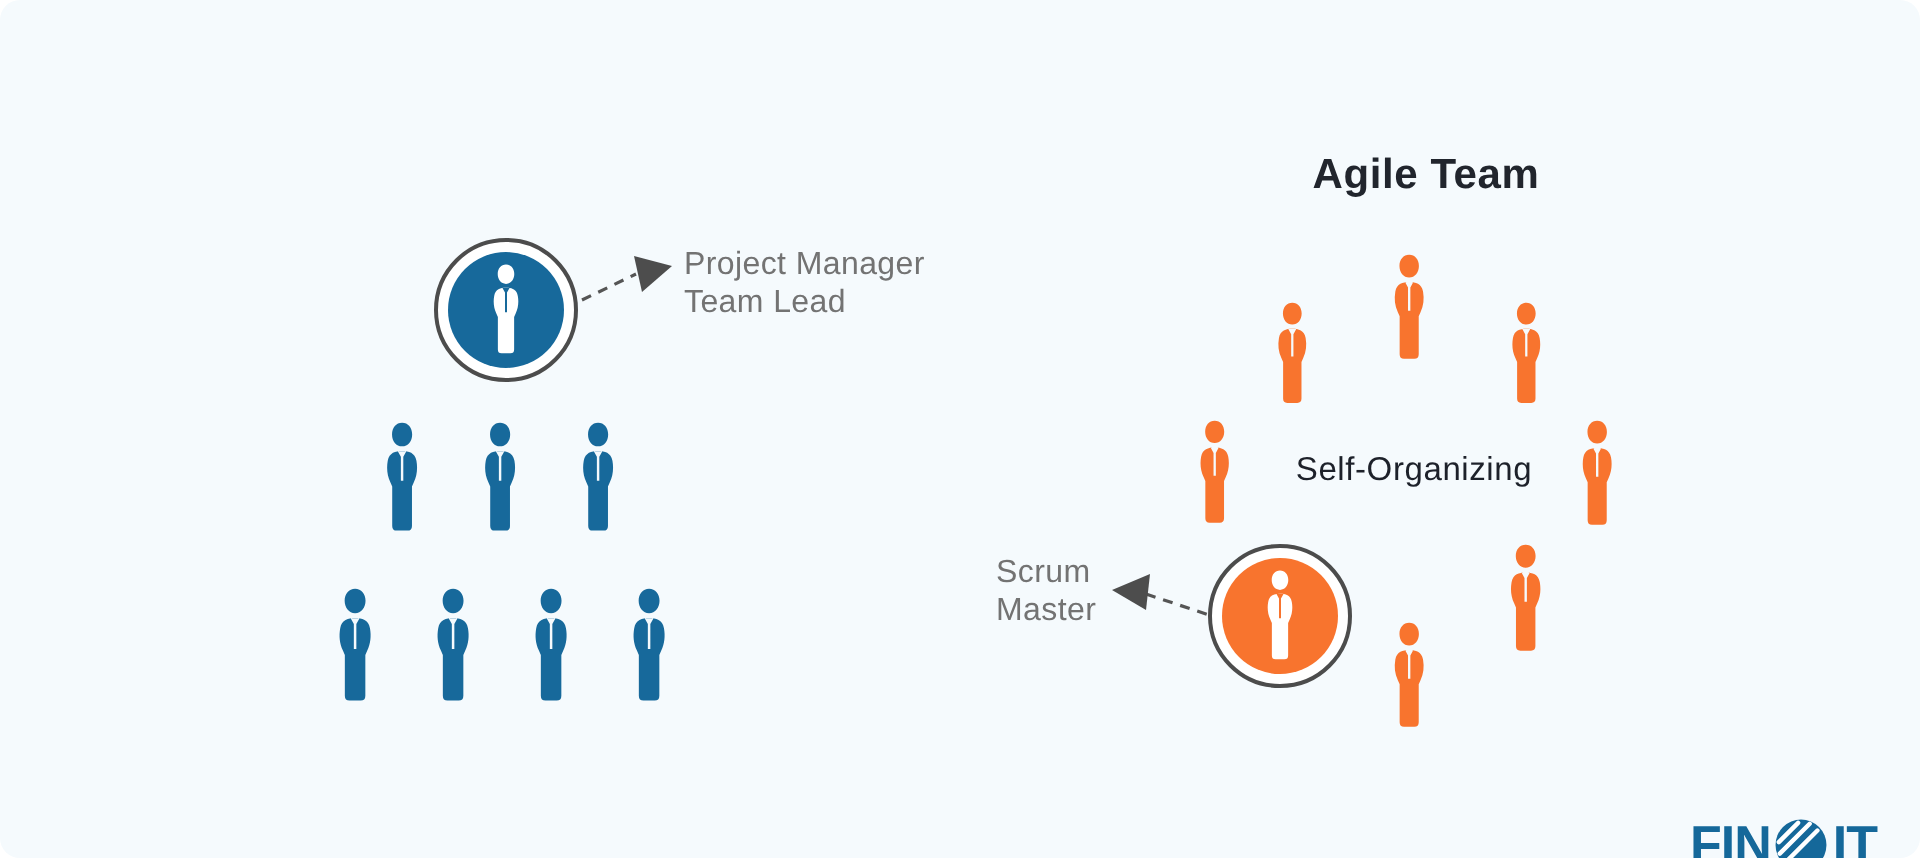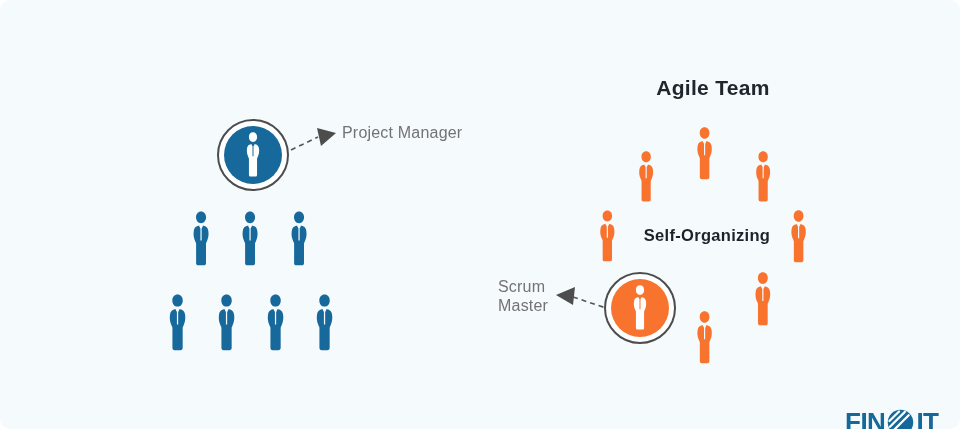--- a/index.html
+++ b/index.html
@@ -27,21 +27,21 @@
   .badge-inner svg{margin-top:6px;}
   .connector{position:absolute;}
   .connector path{stroke:#555555;stroke-width:1.6;fill:none;stroke-dasharray:5 4;}
   .connector polygon{fill:#4d4d4d;stroke:none;}
   .leader-label{
     position:absolute;font-size:16px;line-height:19px;color:#737373;
     letter-spacing:.2px;white-space:nowrap;
   }
   .self-label{
     position:absolute;transform:translateX(-50%);white-space:nowrap;
-    font-size:16.5px;font-weight:700;color:#1d212a;letter-spacing:.3px;
+    font-size:16.5px;font-weight:400;color:#1d212a;letter-spacing:.3px;
   }
   .logo{
     position:absolute;left:845px;top:406px;height:32px;
     display:flex;align-items:center;gap:1px;
     font-size:26px;font-weight:800;letter-spacing:-.5px;color:#15689a;
   }
   .logo .logo-o{display:block;margin:0 1px;}
 </style>
 </head>
 <body>
@@ -73,20 +73,21 @@
     </div>
   </div>
 
   <svg class="connector" style="left:288px;top:120px" width="52" height="36">
     <path d="M3,30 L30,17"></path>
     <polygon points="29,8 33,26 48,13"></polygon>
   </svg>
 
   <div class="leader-label" style="left:342px;top:123px">
     <div>Project Manager</div>
+    <div>Team Lead</div>
   </div>
 
   <div>
       <div class="person" style="left: 187.9px; top: 211px; width: 26.1px; height: 56px; color: rgb(23, 105, 155);">
         <svg viewBox="0 0 28 60" width="100%" height="100%">
           <use class="shape" href="#person-shape"></use>
         </svg>
       </div>
       <div class="person" style="left: 236.9px; top: 211px; width: 26.1px; height: 56px; color: rgb(23, 105, 155);">
         <svg viewBox="0 0 28 60" width="100%" height="100%">

